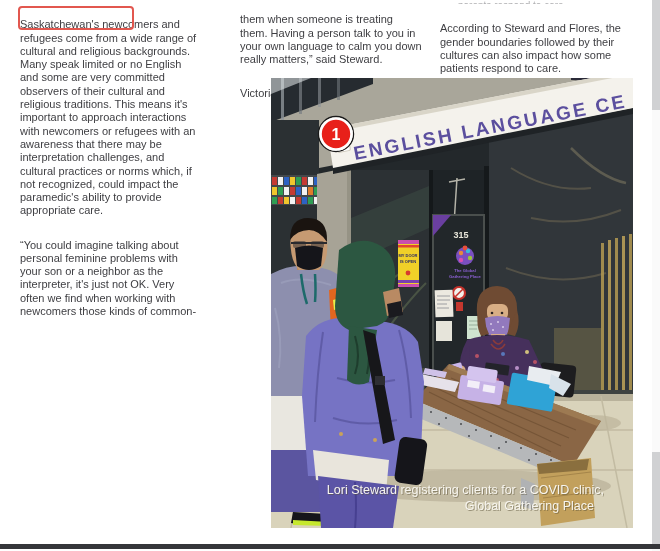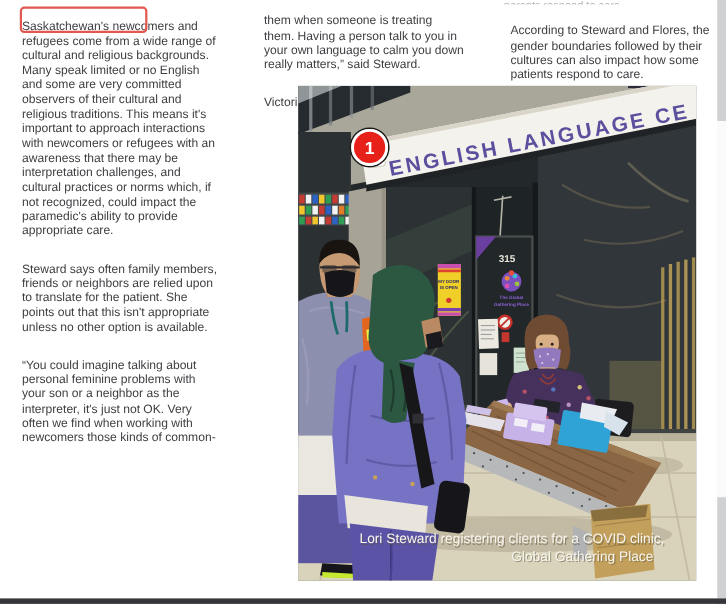--- a/index.html
+++ b/index.html
@@ -9,21 +9,21 @@
     font-family:"Liberation Sans","DejaVu Sans",sans-serif;
   }
   .page{position:absolute;inset:0;background:#fff;}
   .col{
     position:absolute;color:#3e3e42;font-size:11px;line-height:13.3px;
     letter-spacing:0px; white-space:pre-line;
   }
   .col p{margin:0 0 7.5px 0;}
   .col-left{left:20px;top:5px;width:214px;}
   .col-mid{left:240px;top:0px;width:200px;}
-  .col-right{left:464px;top:9px;width:194px;}
+  .col-right{left:440px;top:9px;width:194px;}
   .remnant{
     position:absolute;left:458px;top:0px;width:190px;height:4px;overflow:hidden;
     color:#9b9b9e;font-size:10px;filter:blur(0.4px);opacity:.8;
   }
   .hl-box{
     position:absolute;left:18px;top:6px;width:112px;height:20px;
     border:2.5px solid #e2574f;border-radius:4px;background:transparent;
   }
   .photo{
     position:absolute;left:271px;top:78px;width:362px;height:450px;overflow:hidden;
@@ -48,25 +48,20 @@
 observers of their cultural and
 religious traditions. This means it's
 important to approach interactions
 with newcomers or refugees with an
 awareness that there may be
 interpretation challenges, and
 cultural practices or norms which, if
 not recognized, could impact the
 paramedic's ability to provide
 appropriate care.</p>
-    <p>Steward says often family members,
-friends or neighbors are relied upon
-to translate for the patient. She
-points out that this isn't appropriate
-unless no other option is available.</p>
     <p>“You could imagine talking about
 personal feminine problems with
 your son or a neighbor as the
 interpreter, it's just not OK. Very
 often we find when working with
 newcomers those kinds of common-</p>
   </div>
 
   <div class="col col-mid">
     <p>them when someone is treating

